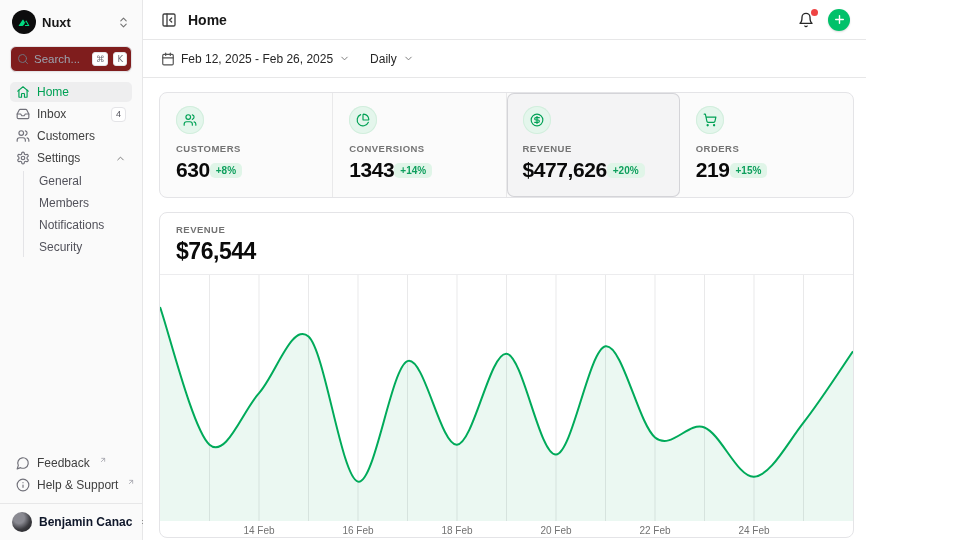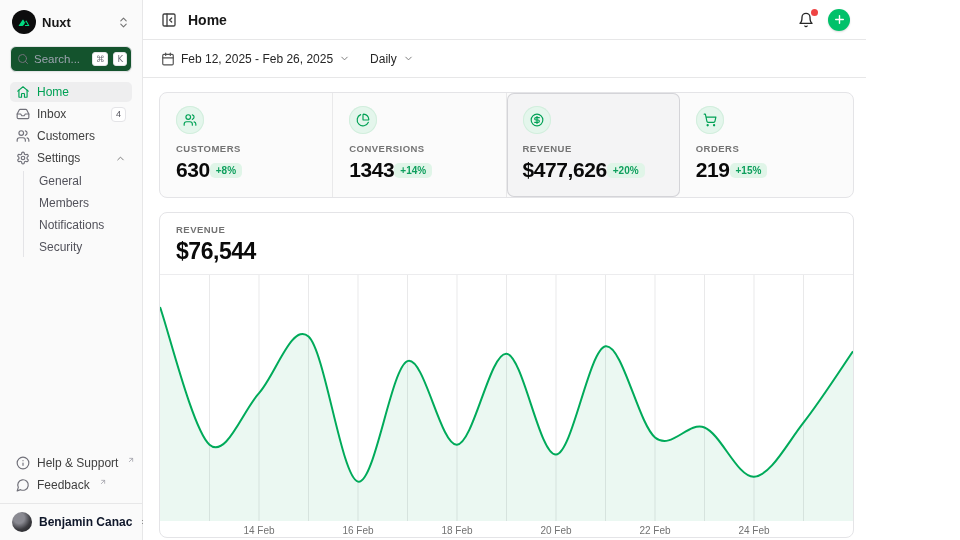--- a/index.html
+++ b/index.html
@@ -10,21 +10,21 @@
   
   .sidebar { width:143px; min-width:143px; background:#fafafa; border-right:1px solid #e7e7e8;
     display:flex; flex-direction:column; padding:10px 10px 8px; }
   .ws-row { display:flex; align-items:center; gap:6px; margin-bottom:12px; padding:0 2px; cursor:pointer; }
   .ws-logo { width:24px; height:24px; border-radius:50%; background:#0c0c0d; display:flex;
     align-items:center; justify-content:center; flex:none; }
   .ws-name { font-size:13px; font-weight:700; color:#171717; flex:1; }
   .icn { display:inline-flex; flex:none; }
   .icn svg { display:block; }
 
-  .searchbox { height:26px; border:1px solid #e4e4e7; background:#14532d; border-radius:6px;
+  .searchbox { height:26px; border:1px solid #e4e4e7; background:#7f1d1d; border-radius:6px;
     display:flex; align-items:center; gap:5px; padding:0 4px 0 6px; margin-bottom:10px;
     box-shadow:0 1px 2px rgba(0,0,0,.03); cursor:text; }
   .searchbox .ph { flex:1; font-size:11.5px; color:#9ca3af; white-space:nowrap; overflow:hidden; }
   .kbd { font-family:"DejaVu Sans",sans-serif; font-size:8.5px; color:#71717a; border:1px solid #e4e4e7;
     background:#fff; border-radius:3px; padding:1px 3px; line-height:1.2; min-width:13px; text-align:center; }
 
   .nav { display:flex; flex-direction:column; gap:2px; }
   .nav-item { height:20px; display:flex; align-items:center; gap:7px; padding:0 6px; border-radius:5px;
     font-size:12px; color:#404040; cursor:pointer; }
   .nav-item .lbl { white-space:nowrap; }
@@ -180,40 +180,40 @@
         <div class="sub-item">Security</div>
       </div>
     </nav>
 
     <div class="side-spacer"></div>
 
     <nav class="nav">
       <div class="nav-item">
         <span class="icn">
           <svg width="14" height="14" viewBox="0 0 24 24" fill="none" stroke="#71717a" stroke-width="2" stroke-linecap="round" stroke-linejoin="round">
-              <circle cx="12" cy="12" r="10"></circle>
-              <path d="M12 16v-4"></path>
-              <path d="M12 8h.01"></path>
-            </svg>
-        </span>
-        <span class="lbl">Help &amp; Support</span>
+              <path d="M7.9 20A9 9 0 1 0 4 16.1L2 22Z"></path>
+            </svg>
+        </span>
+        <span class="lbl">Feedback</span>
         <span class="icn ext">
           <svg width="8" height="8" viewBox="0 0 24 24" fill="none" stroke="#a1a1aa" stroke-width="2.4" stroke-linecap="round" stroke-linejoin="round">
               <path d="M7 17 17 7"></path>
               <path d="M8 7h9v9"></path>
             </svg>
         </span>
       </div>
       <div class="nav-item">
         <span class="icn">
           <svg width="14" height="14" viewBox="0 0 24 24" fill="none" stroke="#71717a" stroke-width="2" stroke-linecap="round" stroke-linejoin="round">
-              <path d="M7.9 20A9 9 0 1 0 4 16.1L2 22Z"></path>
-            </svg>
-        </span>
-        <span class="lbl">Feedback</span>
+              <circle cx="12" cy="12" r="10"></circle>
+              <path d="M12 16v-4"></path>
+              <path d="M12 8h.01"></path>
+            </svg>
+        </span>
+        <span class="lbl">Help &amp; Support</span>
         <span class="icn ext">
           <svg width="8" height="8" viewBox="0 0 24 24" fill="none" stroke="#a1a1aa" stroke-width="2.4" stroke-linecap="round" stroke-linejoin="round">
               <path d="M7 17 17 7"></path>
               <path d="M8 7h9v9"></path>
             </svg>
         </span>
       </div>
     </nav>
 
     <div class="side-divider"></div>

